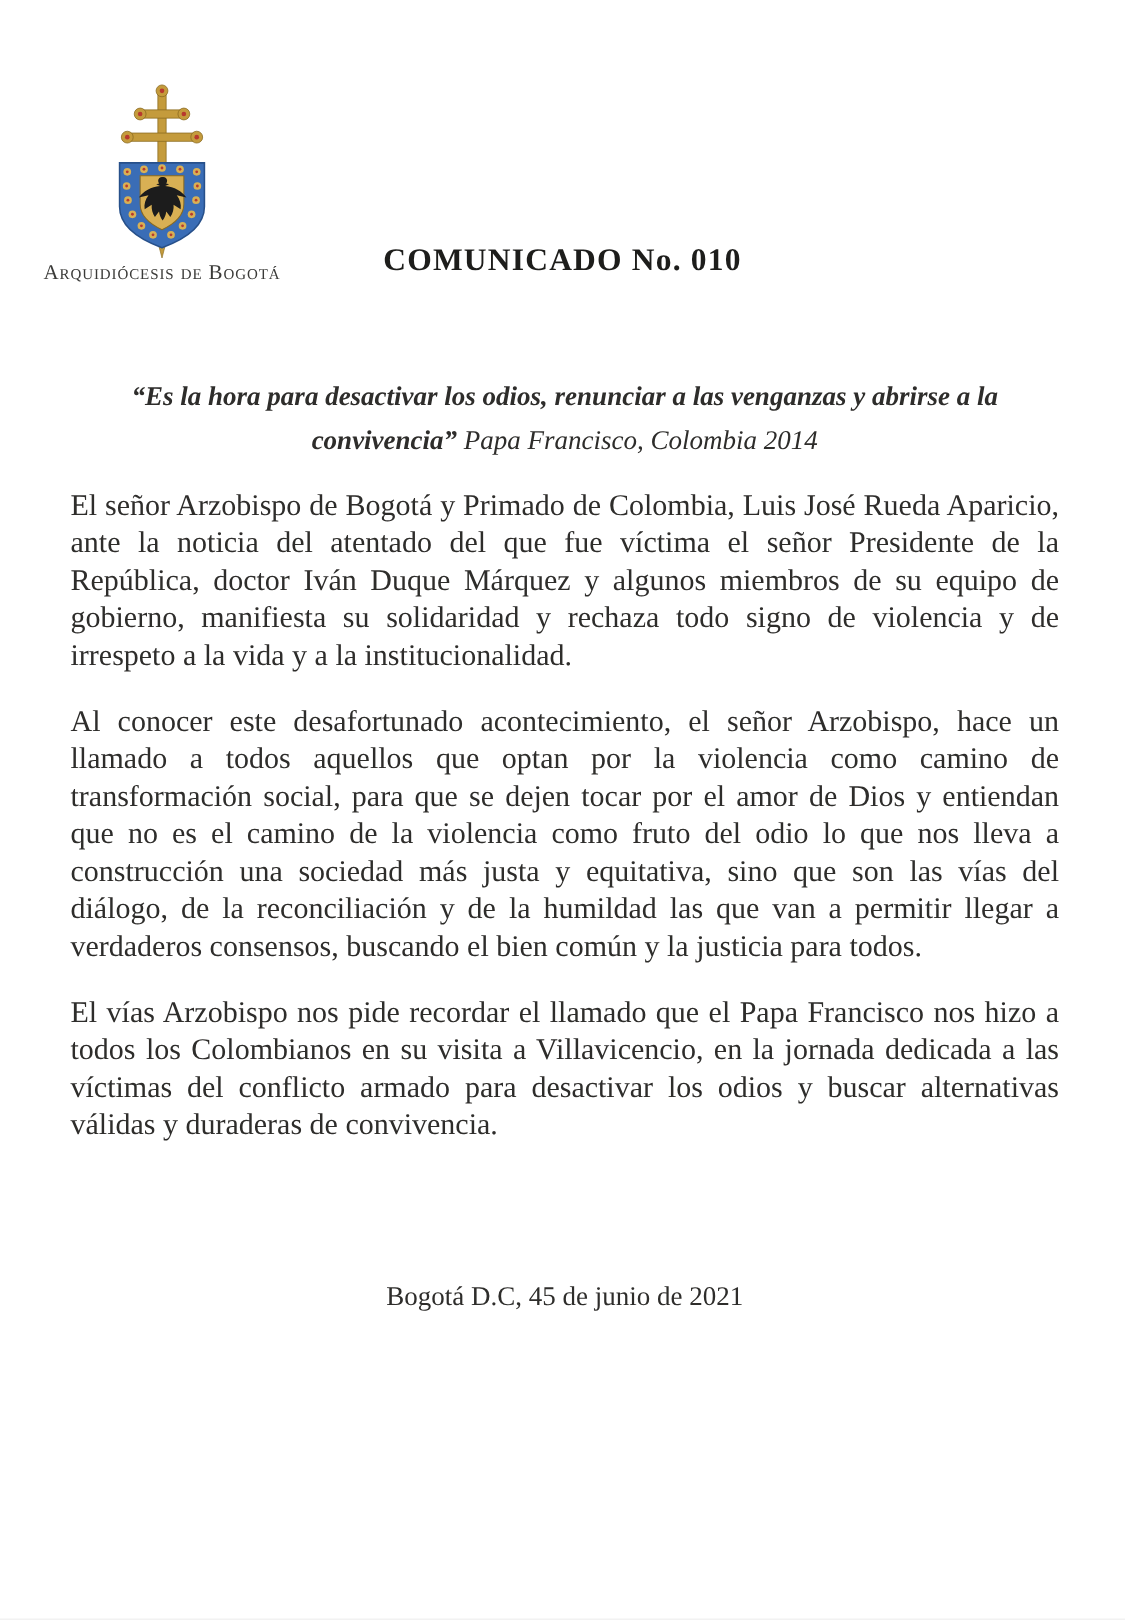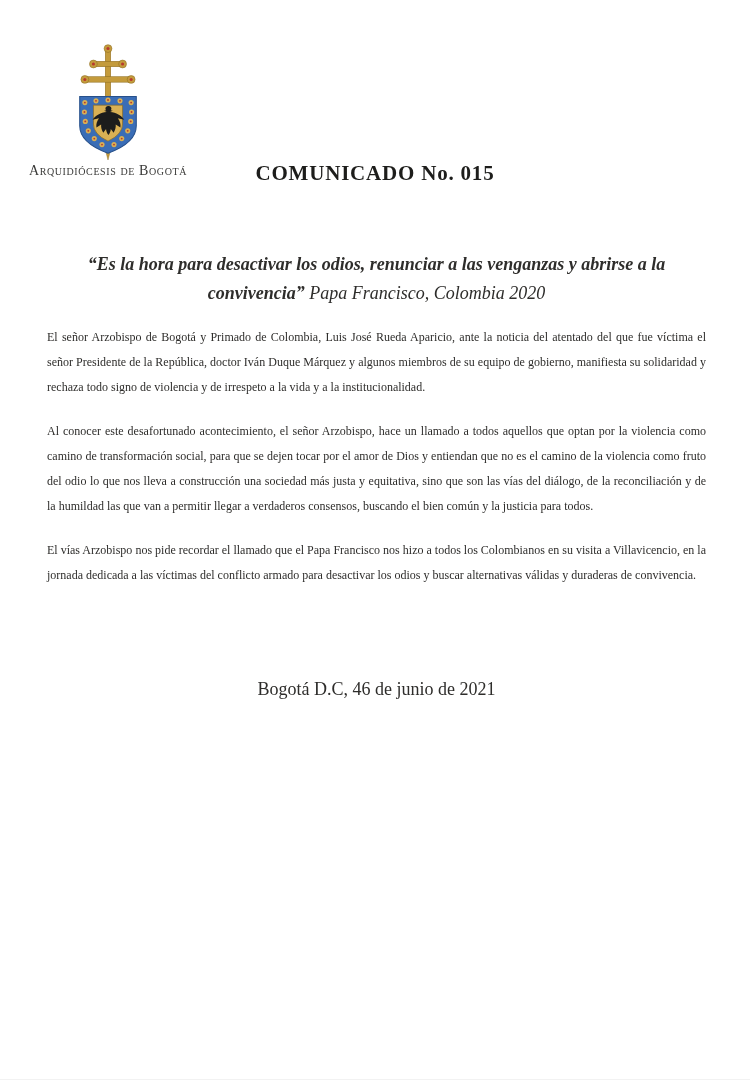--- a/index.html
+++ b/index.html
@@ -10,21 +10,21 @@
     height: 1080px;
     background: #ffffff;
     font-family: "Liberation Serif", serif;
     color: #2e2d2b;
     overflow: hidden;
     border-bottom: 1px solid #f2f2f2;
   }
   .logo-block {
     position: absolute;
     left: 28px;
-    top: 40px;
+    top: 52px;
     width: 160px;
     text-align: center;
   }
   .crest { display: block; margin: 0 auto; }
   .org-name {
     margin-top: 3px;
     font-variant: small-caps;
     font-size: 14px;
     letter-spacing: 0.6px;
     color: #3a3a38;
@@ -50,21 +50,21 @@
   .quote {
     text-align: center;
     font-size: 18px;
     line-height: 29px;
     margin-bottom: 17px;
   }
   .quote-text { font-weight: bold; font-style: italic; }
   .quote-attr { font-style: italic; font-weight: normal; }
   .body-text p {
     text-align: justify;
-    font-size: 12px;
+    font-size: 20px;
     line-height: 25px;
     margin-bottom: 19px;
     color: #2e2d2b;
   }
   .doc-footer {
     margin-top: 84px;
     text-align: center;
     font-size: 18px;
     line-height: 35px;
     color: #2e2d2b;
@@ -137,33 +137,33 @@
           <circle cx="64" cy="71" r="1.1"></circle>
       </g>
 
       <path d="M33 76 H67 V98 Q67 110 50 118 Q33 110 33 98 Z" stroke="#8a6a1f" stroke-width="0.8" fill="#d9b054"></path>
 
       <path transform="translate(0,5)" d="M50 72 c-1.5 0 -3 1.2 -3 3 c0 0.8 0.3 1.5 0.8 2 l-2.3 0.6 l3 1.4 c-7 0.6 -13 4 -16.5 9 l7.5 -1.8 c-2.5 3.2 -3.6 7 -3 10.8 l5.5 -3.4 c-0.3 3.4 0.6 6.8 2.5 9.6 l3.2 -4.4 c0.3 2.6 1.2 5 2.8 7 c1.6 -2 2.5 -4.4 2.8 -7 l3.2 4.4 c1.9 -2.8 2.8 -6.2 2.5 -9.6 l5.5 3.4 c0.6 -3.8 -0.5 -7.6 -3 -10.8 l7.5 1.8 c-3.5 -5 -9.5 -8.4 -16.5 -9 l3 -1.4 l-2.3 -0.6 c0.5 -0.5 0.8 -1.2 0.8 -2 c0 -1.8 -1.5 -3 -3 -3 z" fill="#1c1c1c"></path>
     </svg>
     <div class="org-name">Arquidiócesis de Bogotá</div>
   </div>
 
-  <h1 class="doc-title">COMUNICADO No. 015</h1>
+  <h1 class="doc-title">COMUNICADO No. 010</h1>
 
   <div class="content">
 
     <div class="quote">
       <span class="quote-text">“Es la hora para desactivar los odios, renunciar a las venganzas y abrirse a la convivencia”</span>
-      <span class="quote-attr">Papa Francisco, Colombia 2020</span>
+      <span class="quote-attr">Papa Francisco, Colombia 2014</span>
     </div>
 
     <div class="body-text">
       <p>El señor Arzobispo de Bogotá y Primado de Colombia, Luis José Rueda Aparicio, ante la noticia del atentado del que fue víctima el señor Presidente de la República, doctor Iván Duque Márquez y algunos miembros de su equipo de gobierno, manifiesta su solidaridad y rechaza todo signo de violencia y de irrespeto a la vida y a la institucionalidad.</p>
       <p>Al conocer este desafortunado acontecimiento, el señor Arzobispo, hace un llamado a todos aquellos que optan por la violencia como camino de transformación social, para que se dejen tocar por el amor de Dios y entiendan que no es el camino de la violencia como fruto del odio lo que nos lleva a construcción una sociedad más justa y equitativa, sino que son las vías del diálogo, de la reconciliación y de la humildad las que van a permitir llegar a verdaderos consensos, buscando el bien común y la justicia para todos.</p>
       <p>El vías Arzobispo nos pide recordar el llamado que el Papa Francisco nos hizo a todos los Colombianos en su visita a Villavicencio, en la jornada dedicada a las víctimas del conflicto armado para desactivar los odios y buscar alternativas válidas y duraderas de convivencia.</p>
     </div>
 
     <div class="doc-footer">
-      <div>Bogotá D.C, 46 de junio de 2021</div>
+      <div>Bogotá D.C, 45 de junio de 2021</div>
     </div>
 
   </div>
 </div>
 
 </body></html>

